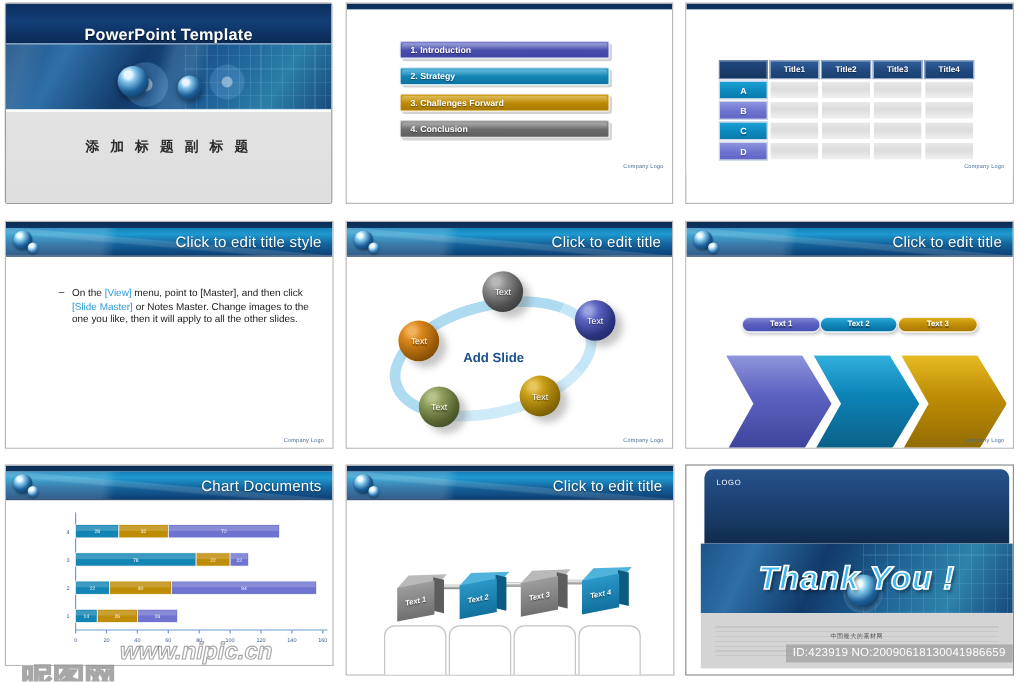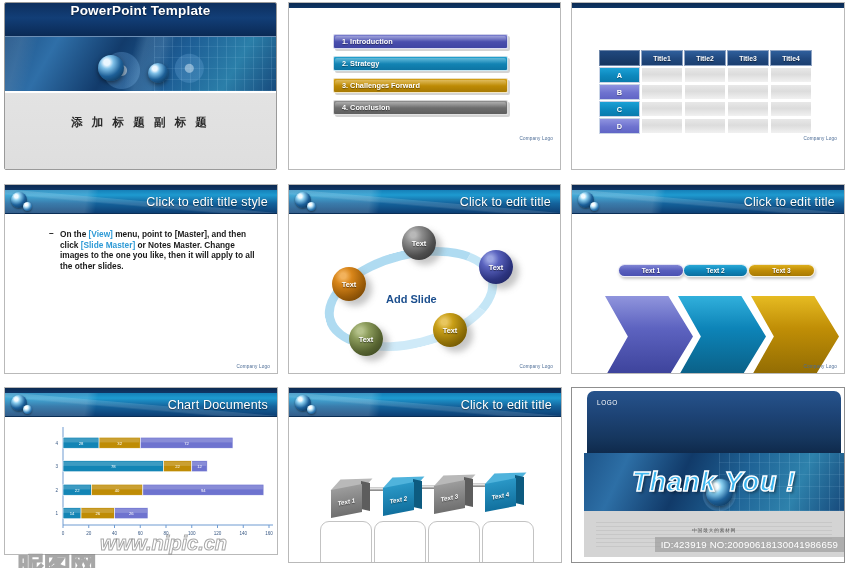--- a/index.html
+++ b/index.html
@@ -25,21 +25,21 @@
     background: #fff;
     border: 1px solid #b9b9b9;
     overflow: hidden;
   }
 
   
   .s1 { left: 4px; top: 2px; width: 273px; height: 168px; border:1px solid #9a9a9a; border-radius:2px;}
   .s1-titlebar {
     height: 34px;
     background: linear-gradient(180deg,#0d2f5e 0%,#123e77 45%,#0a2a55 100%);
-    display:flex; align-items:flex-start; justify-content:center;
+    display:flex; align-items:flex-end; justify-content:center;
     border-bottom: 1px solid #6d8fb5;
   }
   .s1-titlebar span {
     color:#ffffff; font-size:13.5px; font-weight:bold;
     letter-spacing:.2px; text-shadow:0 1px 1px rgba(0,0,0,.55);
   }
   .s1-photo {
     height: 54px; position:relative; overflow:hidden;
     background:
       radial-gradient(circle at 68% 58%, rgba(220,240,255,.55) 0 4px, rgba(120,180,230,.25) 5px 14px, transparent 15px),
@@ -155,38 +155,38 @@
   .tbl .dcell {
     background:linear-gradient(180deg,#e8e8e8 0%,#dcdcdc 45%,#f1f1f1 100%);
     border:1px solid #ffffff;
   }
 
   
   .s4 { left:4px; top:2px; width:274px; height:190px; }
   .bullets { padding:14px 12px 0 14px; }
   .b1 { position:relative; padding-left:13px; color:#1f4f8f; font-size:9.6px; line-height:12.6px; }
   .b1::before { content:"\25AA"; position:absolute; left:1px; top:-1px; font-size:8px; color:#1f4f8f;}
-  .b2 { position:relative; margin-top:1px; margin-left:30px; padding-left:11px;
-        color:#1a1a1a; font-size:8.3px; line-height:10.6px; font-weight:700; }
+  .b2 { position:relative; margin-top:11px; margin-left:30px; padding-left:11px;
+        color:#1a1a1a; font-size:8.3px; line-height:10.6px; font-weight:400; }
   .b2::before { content:"\2013"; position:absolute; left:0; top:-1px; color:#1a1a1a; }
   .hl { color:#2e9ad6; }
 
   
   .s5 { left:5px; top:2px; width:273px; height:190px; }
   .ring {
     position:absolute; left:34px; top:36px; width:176px; height:98px;
     border:9px solid #a9d8f0; border-radius:50%;
     transform: rotate(-14deg);
     opacity:.92;
     border-right-color:#bfe4f6; border-bottom-color:#cbe9f8;
   }
   .ball {
     position:absolute; width:34px; height:34px; border-radius:50%;
     display:flex; align-items:center; justify-content:center;
-    color:#ffffff; font-size:7.4px; font-weight:bold;
+    color:#ffffff; font-size:7.4px; font-weight:normal;
     text-shadow:0 1px 1px rgba(0,0,0,.55);
     box-shadow: 6px 5px 6px rgba(120,120,120,.42);
   }
   .ball.gray   { background: radial-gradient(circle at 33% 26%, #b8b8b8 0 8%, #8c8c8c 26%, #4e4e4e 62%, #2c2c2c 100%); left:113px; top:12px;}
   .ball.navy   { background: radial-gradient(circle at 33% 26%, #9aa4e2 0 8%, #5a63bf 26%, #2c3480 62%, #1a1f52 100%); left:190px; top:36px;}
   .ball.orange { background: radial-gradient(circle at 33% 26%, #f2b25c 0 8%, #d9861a 26%, #9c5c08 62%, #5e3703 100%); left:43px; top:53px;}
   .ball.green  { background: radial-gradient(circle at 33% 26%, #b5c28b 0 8%, #8c9c5c 26%, #566330 62%, #323a1b 100%); left:60px; top:108px;}
   .ball.gold   { background: radial-gradient(circle at 33% 26%, #e8c65e 0 8%, #c99f17 26%, #8f6f06 62%, #574302 100%); left:144px; top:99px;}
   .addtitle {
     position:absolute; left:97px; top:79px;

